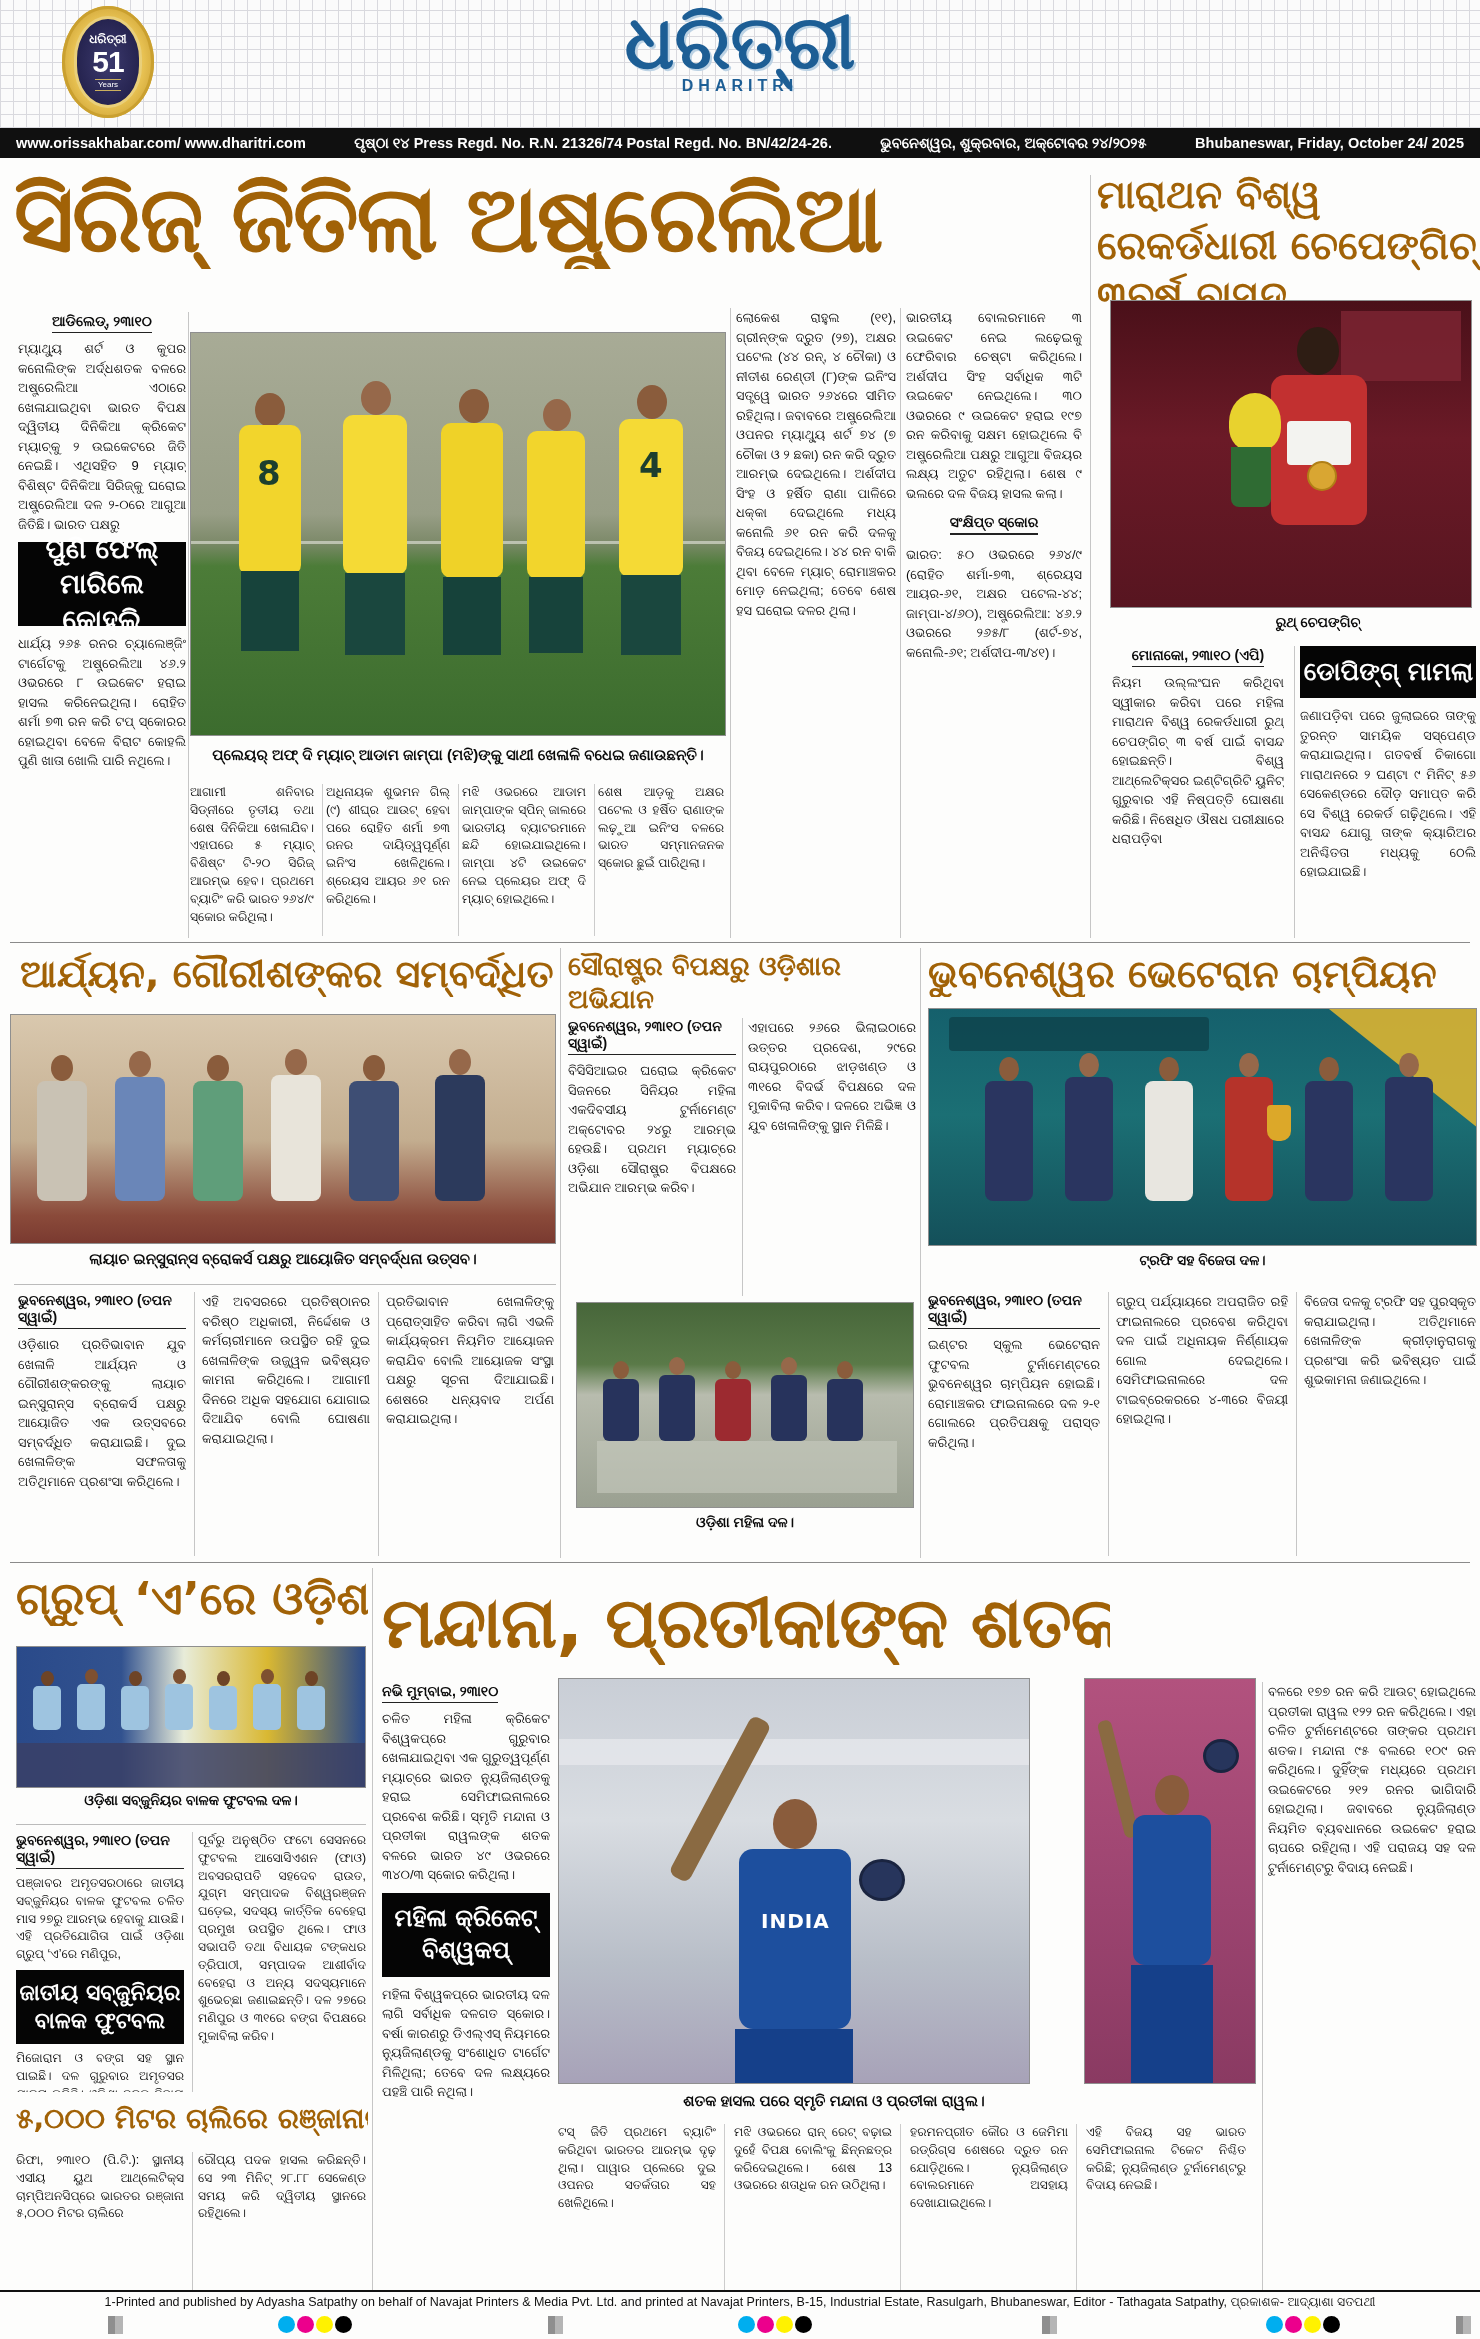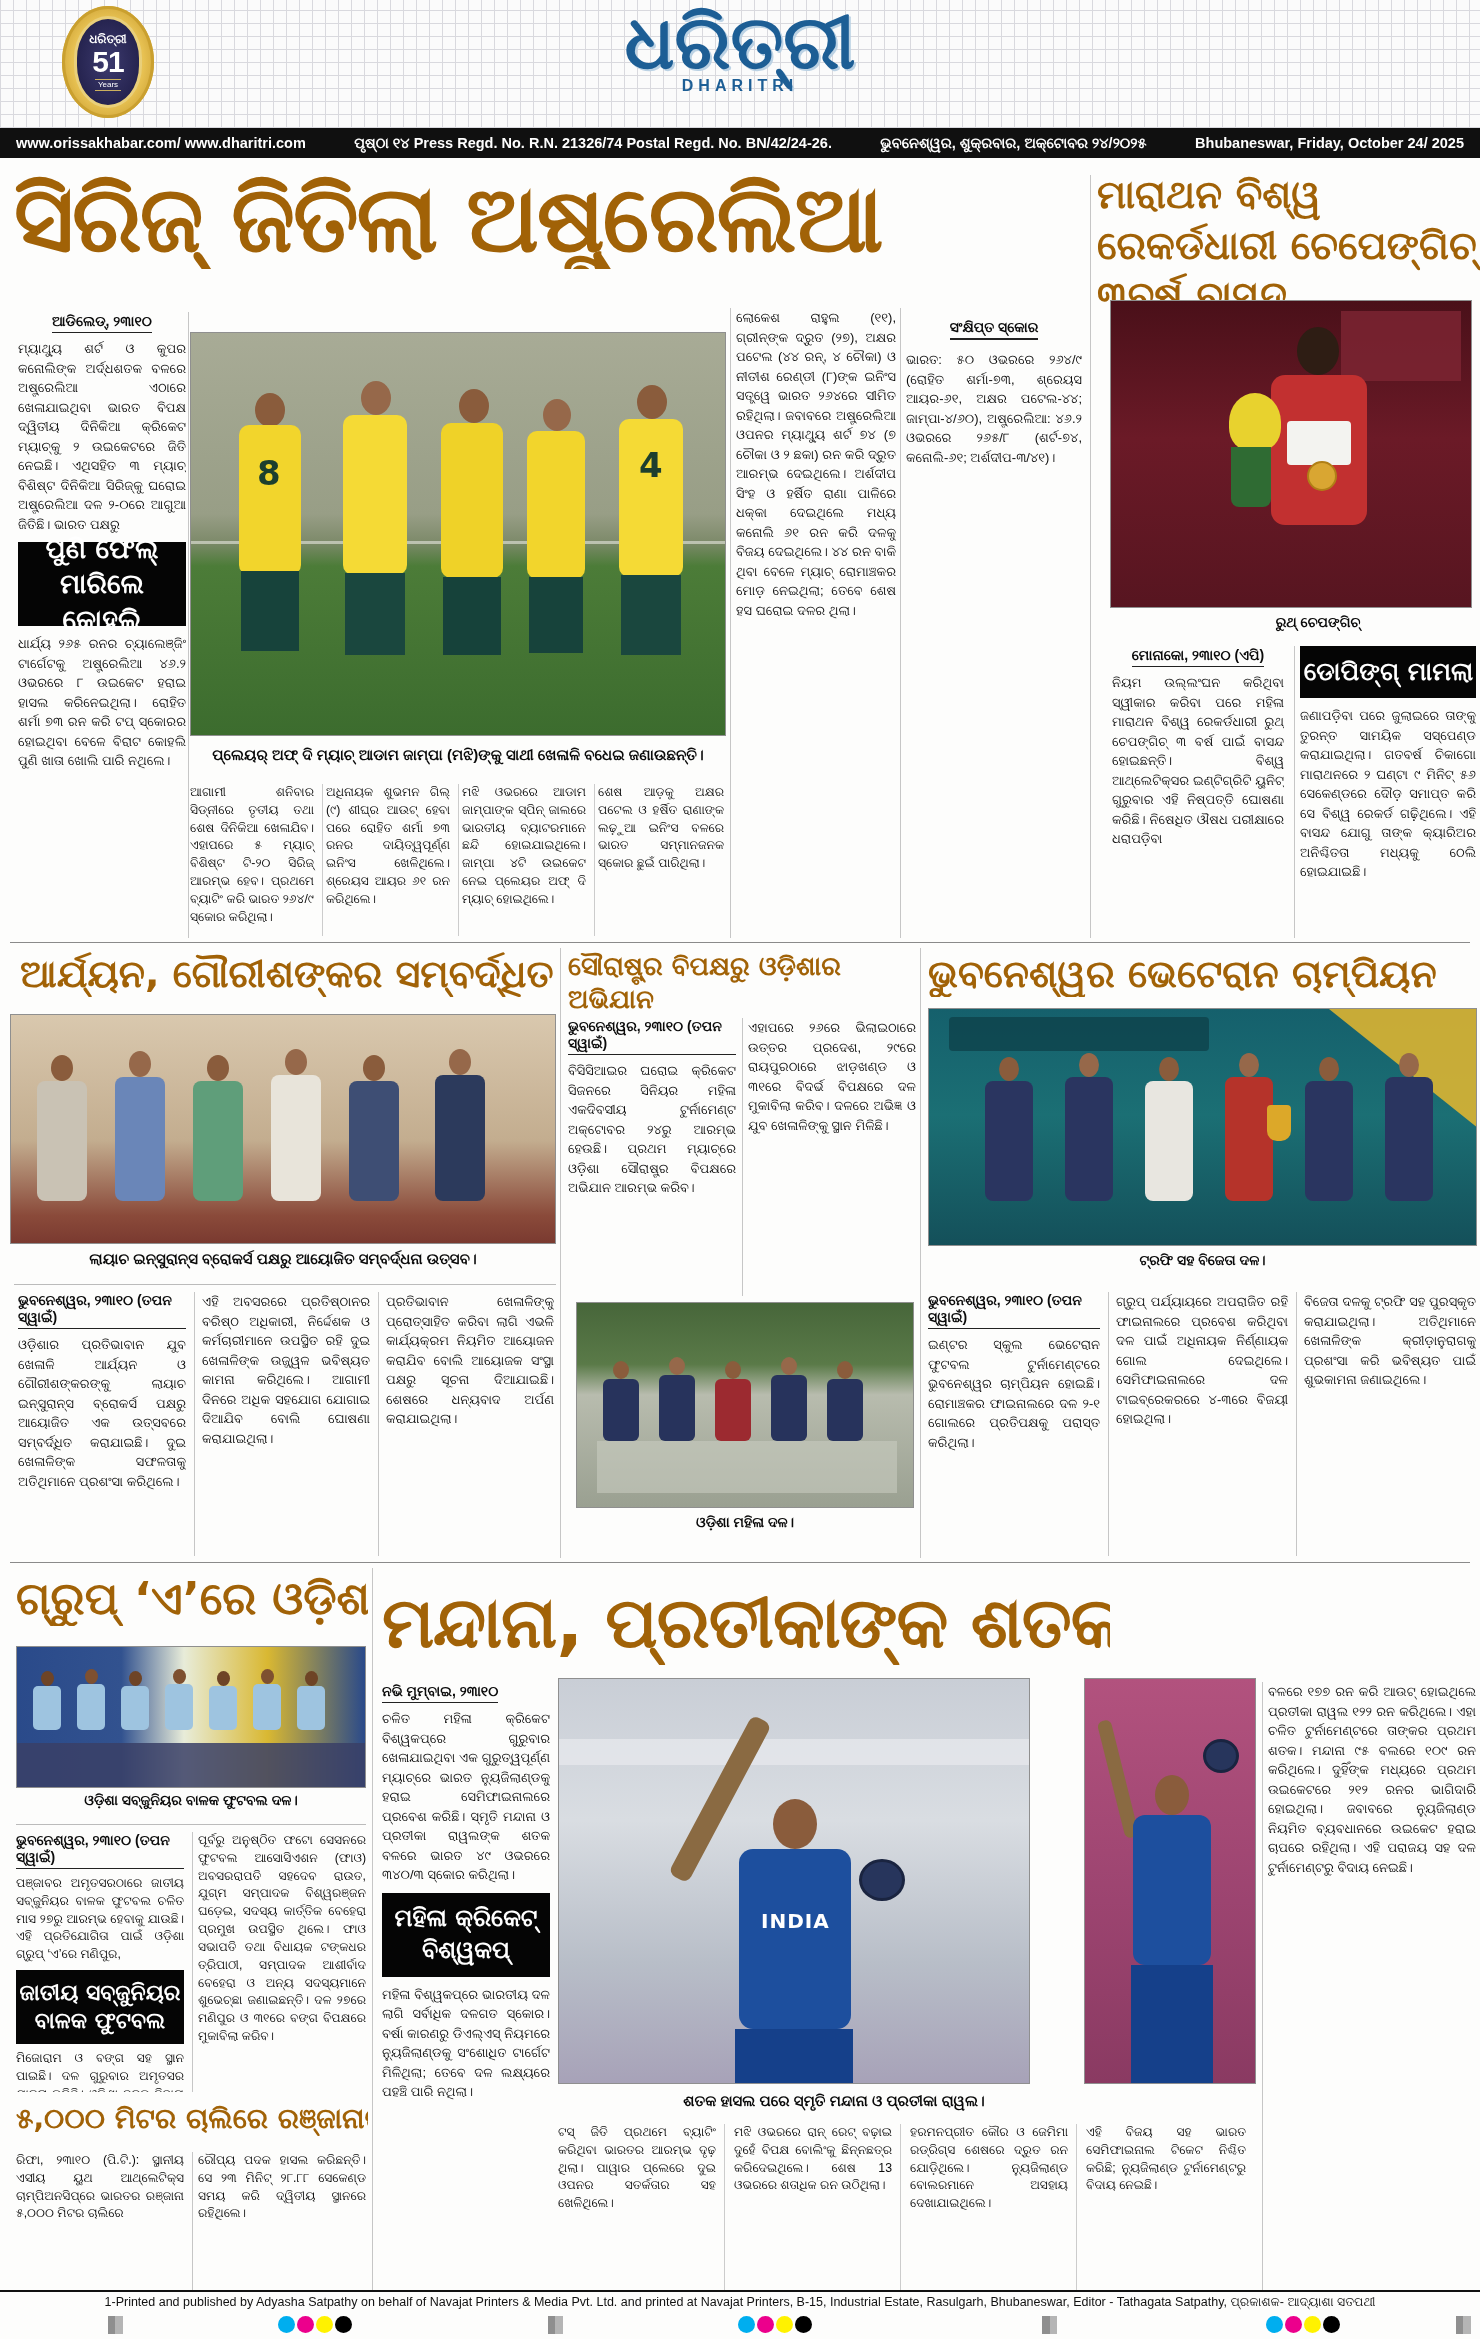--- a/index.html
+++ b/index.html
@@ -87,21 +87,21 @@
     <span>ଭୁବନେଶ୍ୱର, ଶୁକ୍ରବାର, ଅକ୍ଟୋବର ୨୪/୨୦୨୫</span>
     <span>Bhubaneswar,  Friday, October 24/ 2025</span>
   </div>
 
   <div class="abs hd hd-main" style="left:14px;top:172px;width:1072px;overflow:hidden;">ସିରିଜ୍ ଜିତିଲା ଅଷ୍ଟ୍ରେଲିଆ</div>
 
   <div class="abs hd hd-side" style="left:1097px;top:170px;width:380px;">ମାରାଥନ ବିଶ୍ୱ ରେକର୍ଡଧାରୀ ଚେପେଙ୍ଗିଚ୍ ୩ବର୍ଷ ବାସନ୍ଦ</div>
 
   <div class="abs" style="left:18px;top:312px;width:168px;height:628px;overflow:hidden;">
     <div style="text-align:center;"><span class="dateline">ଆଡିଲେଡ୍, ୨୩ା୧୦</span></div>
-    <div class="col">ମ୍ୟାଥ୍ୟୁ ଶର୍ଟ ଓ କୁପର କନୋଲିଙ୍କ ଅର୍ଦ୍ଧଶତକ ବଳରେ ଅଷ୍ଟ୍ରେଲିଆ ଏଠାରେ ଖେଳାଯାଇଥିବା ଭାରତ ବିପକ୍ଷ ଦ୍ୱିତୀୟ ଦିନିକିଆ କ୍ରିକେଟ ମ୍ୟାଚ୍‌କୁ ୨ ଉଇକେଟରେ ଜିତି ନେଇଛି। ଏଥିସହିତ ୩ ମ୍ୟାଚ୍ ବିଶିଷ୍ଟ ଦିନିକିଆ ସିରିଜ୍‌କୁ ଘରୋଇ ଅଷ୍ଟ୍ରେଲିଆ ଦଳ ୨-୦ରେ ଆଗୁଆ ଜିତିଛି। ଭାରତ ପକ୍ଷରୁ</div>
+    <div class="col">ମ୍ୟାଥ୍ୟୁ ଶର୍ଟ ଓ କୁପର କନୋଲିଙ୍କ ଅର୍ଦ୍ଧଶତକ ବଳରେ ଅଷ୍ଟ୍ରେଲିଆ ଏଠାରେ ଖେଳାଯାଇଥିବା ଭାରତ ବିପକ୍ଷ ଦ୍ୱିତୀୟ ଦିନିକିଆ କ୍ରିକେଟ ମ୍ୟାଚ୍‌କୁ ୨ ଉଇକେଟରେ ଜିତି ନେଇଛି। ଏଥିସହିତ 9 ମ୍ୟାଚ୍ ବିଶିଷ୍ଟ ଦିନିକିଆ ସିରିଜ୍‌କୁ ଘରୋଇ ଅଷ୍ଟ୍ରେଲିଆ ଦଳ ୨-୦ରେ ଆଗୁଆ ଜିତିଛି। ଭାରତ ପକ୍ଷରୁ</div>
     <div class="blackbox" style="width:168px;height:84px;font-size:27px;margin:8px 0;">ପୁଣି ଫେଲ୍ ମାରିଲେ କୋହଲି</div>
     <div class="col">ଧାର୍ଯ୍ୟ ୨୬୫ ରନର ଚ୍ୟାଲେଞ୍ଜିଂ ଟାର୍ଗେଟକୁ ଅଷ୍ଟ୍ରେଲିଆ ୪୬.୨ ଓଭରରେ ୮ ଉଇକେଟ ହରାଇ ହାସଲ କରିନେଇଥିଲା। ରୋହିତ ଶର୍ମା ୭୩ ରନ କରି ଟପ୍ ସ୍କୋରର ହୋଇଥିବା ବେଳେ ବିରାଟ କୋହଲି ପୁଣି ଖାତା ଖୋଲି ପାରି ନଥିଲେ।</div>
   </div>
 
   <div class="abs photo" style="left:190px;top:332px;width:536px;height:404px;
        background:linear-gradient(180deg,#a8ab96 0%,#989e86 45%,#7d8a6a 52%,#4c7c38 58%,#3c6c2e 100%);">
     <div class="ph-el" style="left:0;top:208px;width:536px;height:3px;background:#e8e8e0;opacity:.6;"></div>
 
     <div class="ph-el head" style="left:64px;top:60px;width:30px;height:34px;background:#8a5c3c;"></div>
     <div class="ph-el" style="left:48px;top:92px;width:62px;height:150px;background:#f2d52c;border-radius:10px;"></div>
@@ -123,20 +123,21 @@
   </div>
   <div class="abs caption" style="left:190px;top:746px;width:536px;">ପ୍ଲେୟର୍ ଅଫ୍ ଦି ମ୍ୟାଚ୍ ଆଡାମ ଜାମ୍ପା (ମଝି)ଙ୍କୁ ସାଥୀ ଖେଳାଳି ବଧେଇ ଜଣାଉଛନ୍ତି।</div>
 
   <div class="abs col col-sm" style="left:190px;top:784px;width:124px;height:152px;border-right:1px solid #ccc;padding-right:8px;">ଆଗାମୀ ଶନିବାର ସିଡ୍‌ନୀରେ ତୃତୀୟ ତଥା ଶେଷ ଦିନିକିଆ ଖେଳାଯିବ। ଏହାପରେ ୫ ମ୍ୟାଚ୍ ବିଶିଷ୍ଟ ଟି-୨୦ ସିରିଜ୍ ଆରମ୍ଭ ହେବ। ପ୍ରଥମେ ବ୍ୟାଟିଂ କରି ଭାରତ ୨୬୪/୯ ସ୍କୋର କରିଥିଲା।</div>
   <div class="abs col col-sm" style="left:326px;top:784px;width:124px;height:152px;border-right:1px solid #ccc;padding-right:8px;">ଅଧିନାୟକ ଶୁଭମନ ଗିଲ୍ (୯) ଶୀଘ୍ର ଆଉଟ୍ ହେବା ପରେ ରୋହିତ ଶର୍ମା ୭୩ ରନର ଦାୟିତ୍ୱପୂର୍ଣ୍ଣ ଇନିଂସ ଖେଳିଥିଲେ। ଶ୍ରେୟସ ଆୟର ୬୧ ରନ କରିଥିଲେ।</div>
   <div class="abs col col-sm" style="left:462px;top:784px;width:124px;height:152px;border-right:1px solid #ccc;padding-right:8px;">ମଝି ଓଭରରେ ଆଡାମ ଜାମ୍ପାଙ୍କ ସ୍ପିନ୍ ଜାଲରେ ଭାରତୀୟ ବ୍ୟାଟରମାନେ ଛନ୍ଦି ହୋଇଯାଇଥିଲେ। ଜାମ୍ପା ୪ଟି ଉଇକେଟ ନେଇ ପ୍ଲେୟର ଅଫ୍ ଦି ମ୍ୟାଚ୍ ହୋଇଥିଲେ।</div>
   <div class="abs col col-sm" style="left:598px;top:784px;width:126px;height:152px;">ଶେଷ ଆଡ଼କୁ ଅକ୍ଷର ପଟେଲ ଓ ହର୍ଷିତ ରାଣାଙ୍କ ଲଢ଼ୁଆ ଇନିଂସ ବଳରେ ଭାରତ ସମ୍ମାନଜନକ ସ୍କୋର ଛୁଇଁ ପାରିଥିଲା।</div>
 
   <div class="abs col" style="left:736px;top:308px;width:160px;height:630px;">ଲୋକେଶ ରାହୁଲ (୧୧), ଗ୍ରୀନ୍‌ଙ୍କ ଦ୍ରୁତ (୨୭), ଅକ୍ଷର ପଟେଲ (୪୪ ରନ୍, ୪ ଚୌକା) ଓ ନୀତୀଶ ରେଣ୍ଡୀ (୮)ଙ୍କ ଇନିଂସ ସତ୍ତ୍ୱେ ଭାରତ ୨୬୪ରେ ସୀମିତ ରହିଥିଲା। ଜବାବରେ ଅଷ୍ଟ୍ରେଲିଆ ଓପନର ମ୍ୟାଥ୍ୟୁ ଶର୍ଟ ୭୪ (୭ ଚୌକା ଓ ୨ ଛକା) ରନ କରି ଦ୍ରୁତ ଆରମ୍ଭ ଦେଇଥିଲେ। ଅର୍ଶଦୀପ ସିଂହ ଓ ହର୍ଷିତ ରାଣା ପାଳିରେ ଧକ୍କା ଦେଇଥିଲେ ମଧ୍ୟ କନୋଲି ୬୧ ରନ କରି ଦଳକୁ ବିଜୟ ଦେଇଥିଲେ। ୪୪ ରନ ବାକି ଥିବା ବେଳେ ମ୍ୟାଚ୍ ରୋମାଞ୍ଚକର ମୋଡ଼ ନେଇଥିଲା; ତେବେ ଶେଷ ହସ ଘରୋଇ ଦଳର ଥିଲା।</div>
   <div class="abs" style="left:906px;top:308px;width:176px;height:630px;overflow:hidden;">
+    <div class="col">ଭାରତୀୟ ବୋଲରମାନେ ୩ ଉଇକେଟ ନେଇ ଲଢ଼େଇକୁ ଫେରିବାର ଚେଷ୍ଟା କରିଥିଲେ। ଅର୍ଶଦୀପ ସିଂହ ସର୍ବାଧିକ ୩ଟି ଉଇକେଟ ନେଇଥିଲେ। ୩୦ ଓଭରରେ ୯ ଉଇକେଟ ହରାଇ ୧୯୭ ରନ କରିବାକୁ ସକ୍ଷମ ହୋଇଥିଲେ ବି ଅଷ୍ଟ୍ରେଲିଆ ପକ୍ଷରୁ ଆଗୁଆ ବିଜୟର ଲକ୍ଷ୍ୟ ଅତୁଟ ରହିଥିଲା। ଶେଷ ୯ ଭଲରେ ଦଳ ବିଜୟ ହାସଲ କଲା।</div>
     <div style="text-align:center;margin:10px 0 4px;">
       <span class="dateline" style="border-bottom-width:2px;">ସଂକ୍ଷିପ୍ତ ସ୍କୋର</span>
     </div>
     <div class="col">ଭାରତ: ୫୦ ଓଭରରେ ୨୬୪/୯ (ରୋହିତ ଶର୍ମା-୭୩, ଶ୍ରେୟସ ଆୟର-୬୧, ଅକ୍ଷର ପଟେଲ-୪୪; ଜାମ୍ପା-୪/୬୦), ଅଷ୍ଟ୍ରେଲିଆ: ୪୬.୨ ଓଭରରେ ୨୬୫/୮ (ଶର୍ଟ-୭୪, କନୋଲି-୬୧; ଅର୍ଶଦୀପ-୩/୪୧)।</div>
   </div>
 
   <div class="abs vrule" style="left:188px;top:312px;height:626px;"></div>
   <div class="abs vrule" style="left:730px;top:308px;height:630px;"></div>
   <div class="abs vrule" style="left:900px;top:308px;height:630px;"></div>
   <div class="abs vrule" style="left:1090px;top:175px;height:763px;"></div>

